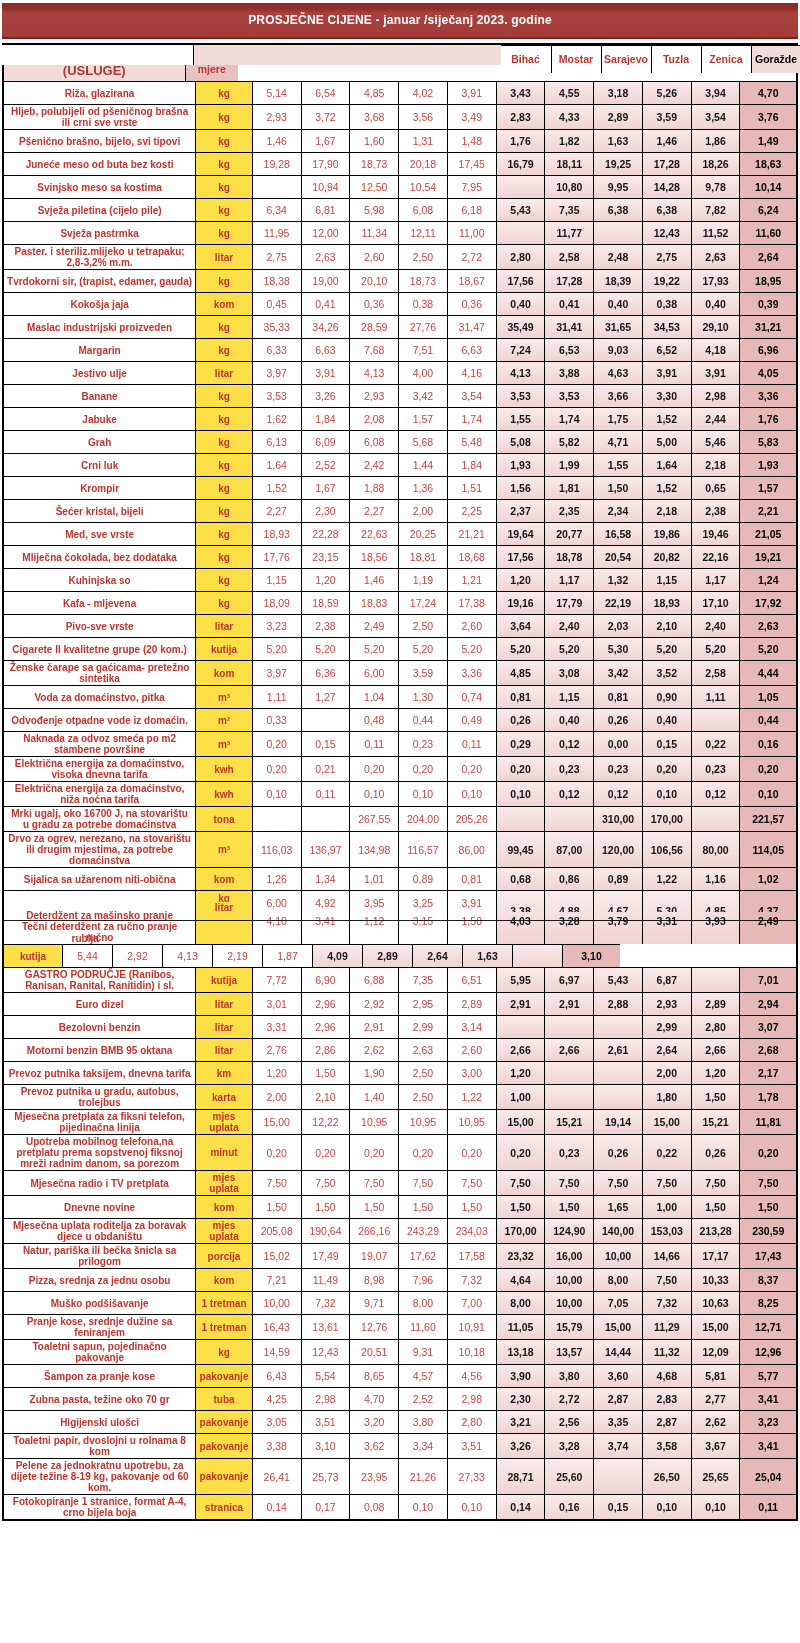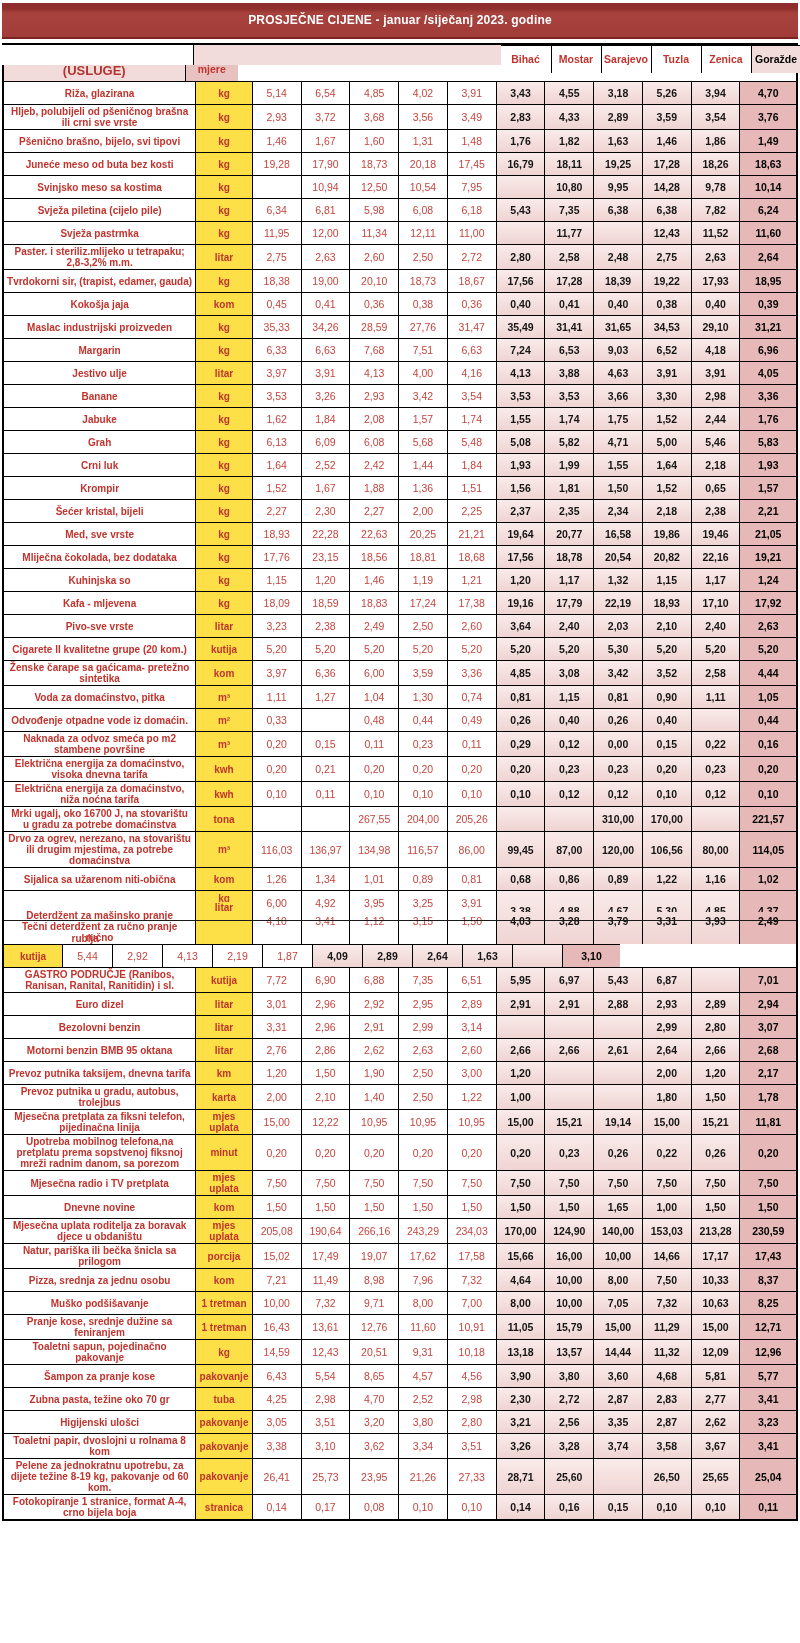--- a/index.html
+++ b/index.html
@@ -851,21 +851,21 @@
           <div class="c num fbih w-f">230,59</div>
         </div>
         <div class="trow">
           <div class="c lab w-lab">Natur, pariška ili bečka šnicla sa prilogom</div>
           <div class="c unit w-unit">porcija</div>
           <div class="c num red w-n">15,02</div>
           <div class="c num red w-n">17,49</div>
           <div class="c num red w-n">19,07</div>
           <div class="c num red w-n">17,62</div>
           <div class="c num red w-n">17,58</div>
-          <div class="c num pink w-n">15,66</div>
+          <div class="c num pink w-n">23,32</div>
           <div class="c num pink w-n">16,00</div>
           <div class="c num pink w-n">10,00</div>
           <div class="c num pink w-n">14,66</div>
           <div class="c num pink w-n">17,17</div>
           <div class="c num fbih w-f">17,43</div>
         </div>
         <div class="trow">
           <div class="c lab w-lab">Pizza, srednja za jednu osobu</div>
           <div class="c unit w-unit">kom</div>
           <div class="c num red w-n">7,21</div>

